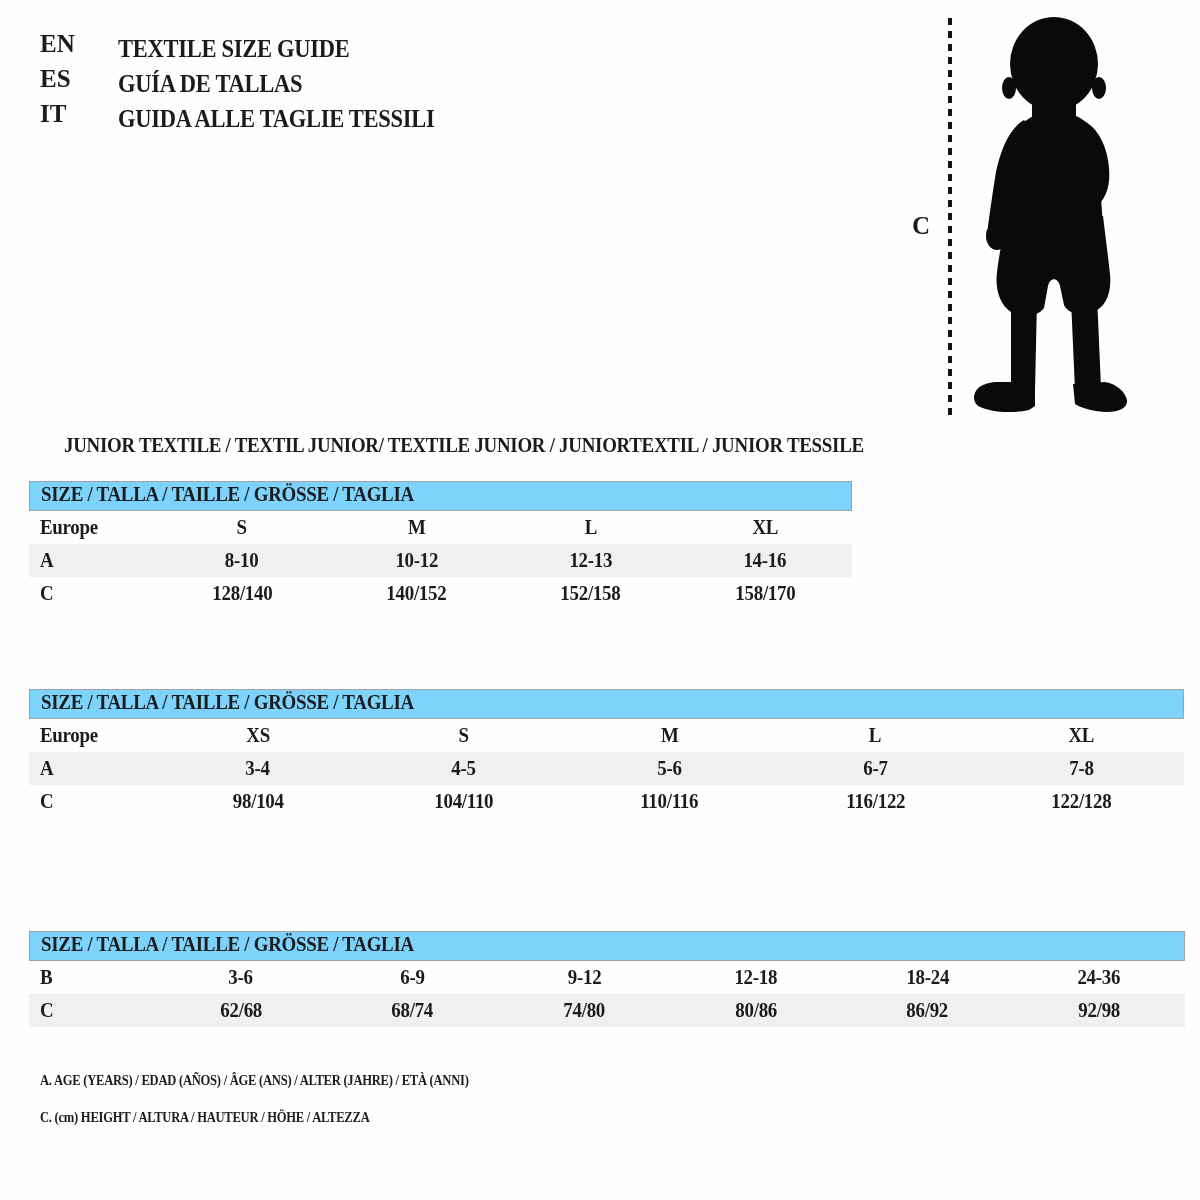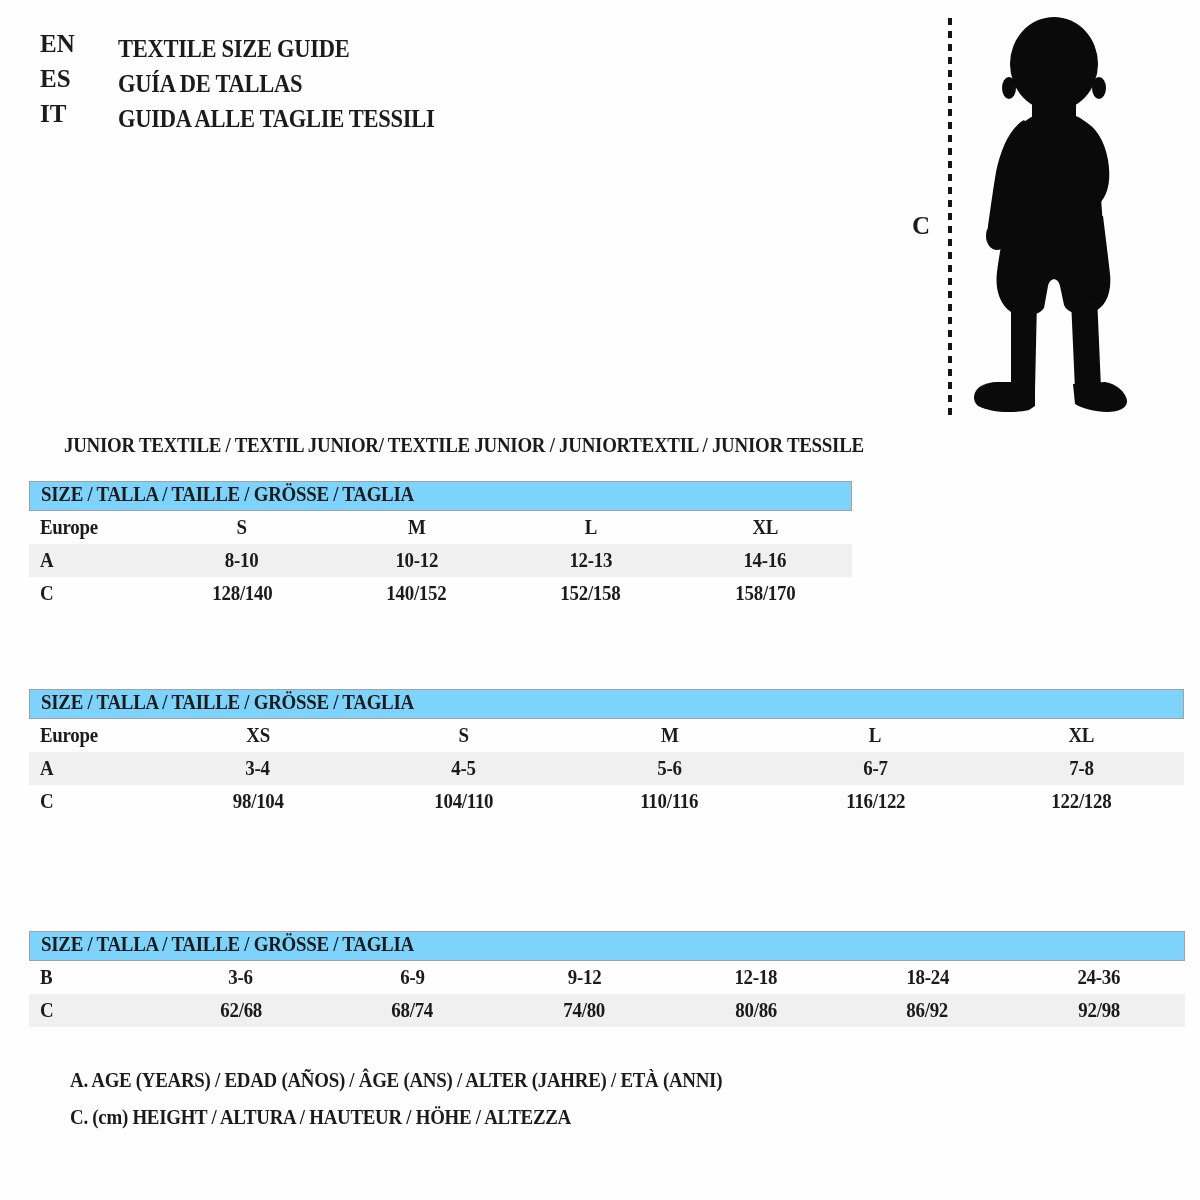--- a/index.html
+++ b/index.html
@@ -28,21 +28,21 @@
   
   .table{position:absolute;font-size:21px;font-weight:700;}
   .t-head{height:30px;background:#7dd3fc;border:1px solid #a2a2a2;box-sizing:border-box;
           display:flex;padding-left:11px;}
   .t-row{height:33px;display:flex;align-items:center;}
   .t-row.shaded{background:#f0f0f0;}
   .t-label{flex:0 0 115px;padding-left:11px;text-align:left;}
   .t-cell{flex:1;text-align:center;}
 
   
-  .notes{position:absolute;left:40px;top:1062px;font-size:21px;font-weight:700;line-height:37px;margin-left:30px;}
+  .notes{position:absolute;left:40px;top:1062px;font-size:14px;font-weight:700;line-height:37px;}
 </style>
 </head>
 <body>
 
 <div class="page">
 
   <div class="lang-block">
     <div class="lang-row">
       <span class="lang-code">EN</span>
       <span class="lang-title"><span class="cnd">TEXTILE SIZE GUIDE</span></span>

